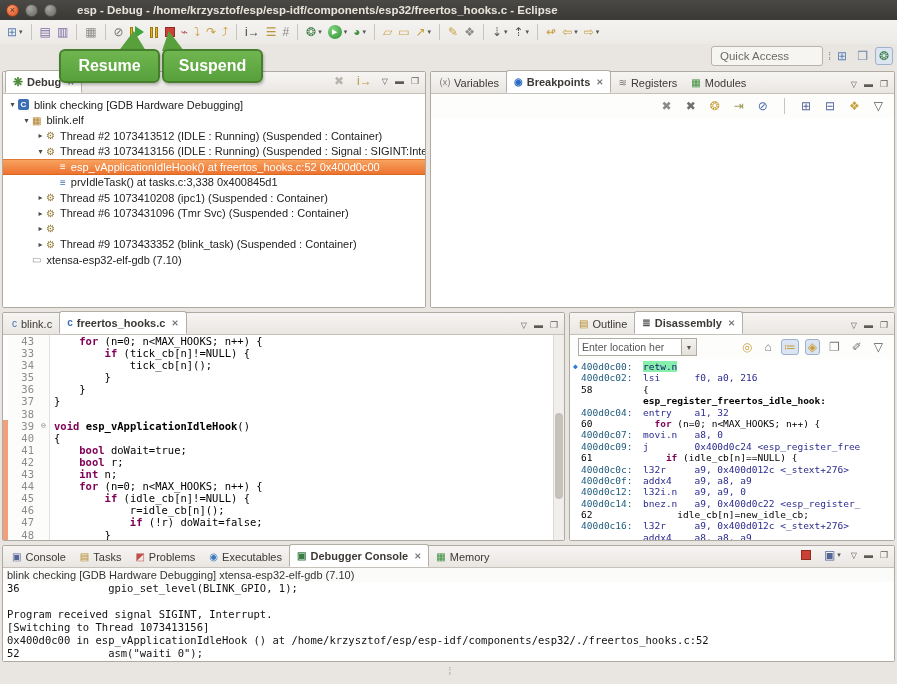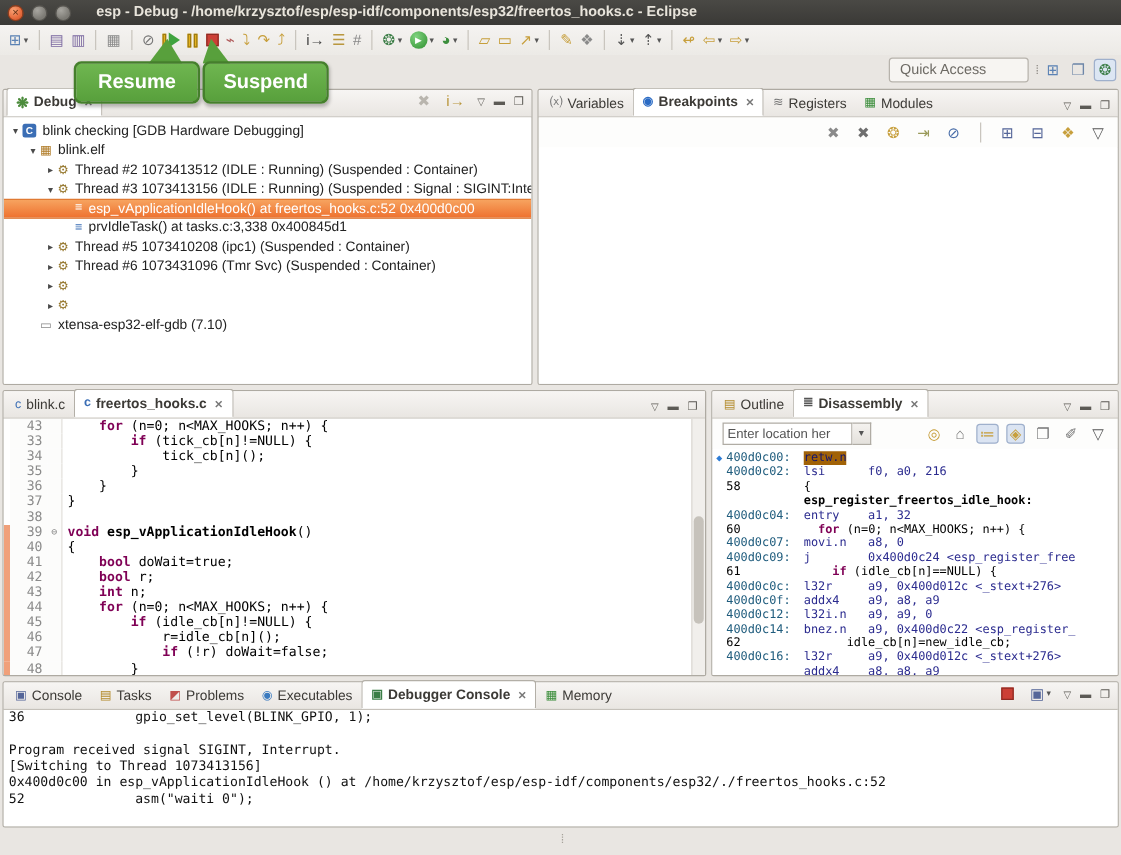--- a/index.html
+++ b/index.html
@@ -81,21 +81,21 @@
 
   
   #disasm .content{font-family:"DejaVu Sans Mono",monospace;font-size:9.5px;}
   .dline{display:flex;height:11.4px;line-height:11.4px;white-space:pre;}
   .dmark{width:11px;flex:none;color:#2e7cd6;font-size:8px;text-align:center;}
   .daddr{width:62px;flex:none;color:#1f5c7d;}
   .daddr.src{color:#000;}
   .c-a{color:#2b2b8f;margin-top:40px;}
   .c-s{color:#000;}
   .c-l{color:#000;font-weight:bold;}
-  .c-hl{background:#a16207;color:#14146e;}
+  .c-hl{background:#86efac;color:#14146e;}
   #combo{display:flex;align-items:flex-start;margin-right:auto;}
   #combo .cbox{width:96px;height:16px;border:1px solid #b0aca4;background:#fff;color:#555;
                padding:0 3px;display:flex;align-items:center;overflow:hidden;white-space:nowrap;font-size:10.5px;}
   #combo .cdd{width:14px;height:16px;border:1px solid #b0aca4;border-left:none;background:linear-gradient(#f4f2ef,#e4e1dc);
               display:flex;align-items:center;justify-content:center;font-size:7px;color:#555;}
 
   
   #console .content{font-family:"DejaVu Sans Mono",monospace;}
   #consoledesc{font-family:"Liberation Sans",sans-serif;font-size:11px;color:#333;padding:1px 4px;background:#fbfbfa;}
   .cline{white-space:pre;font-size:10.5px;line-height:13px;padding-left:4px;color:#111;}
@@ -304,20 +304,21 @@
           <i class="ic" style="color: rgb(150, 120, 46);">⚙</i>
           <span class="lbl">Thread #6 1073431096 (Tmr Svc) (Suspended : Container)</span>
         </div>
         <div class="trow" style="padding-left: 32px;">
           <span class="exp">▸</span>
           <i class="ic" style="color: rgb(150, 120, 46);">⚙</i>
         </div>
         <div class="trow" style="padding-left: 32px;">
           <span class="exp">▸</span>
           <i class="ic" style="color: rgb(150, 120, 46);">⚙</i>
+          <span class="lbl">Thread #9 1073433352 (blink_task) (Suspended : Container)</span>
         </div>
         <div class="trow" style="padding-left: 18px;">
           <span class="exp"></span>
           <i class="ic" style="color: rgb(138, 138, 138);">▭</i>
           <span class="lbl">xtensa-esp32-elf-gdb (7.10)</span>
         </div>
       </div>
   </div>
 
   <div id="rightpanel" class="panel" style="left:430px;top:71px;width:465px;height:237px;">
@@ -523,20 +524,21 @@
           <span class="tbtn">
             <i class="gl" style="color: rgb(85, 102, 153);">▣</i>
             <i class="dd">▾</i>
           </span>
           <span class="vmenu">▽</span>
           <span>▬</span>
           <span>❐</span>
         </div>
       </div>
     <div class="content">
+      <div id="consoledesc">blink checking [GDB Hardware Debugging] xtensa-esp32-elf-gdb (7.10)</div>
       <div id="consolelines">
           <div class="cline">36              gpio_set_level(BLINK_GPIO, 1);</div>
           <div class="cline"> </div>
           <div class="cline">Program received signal SIGINT, Interrupt.</div>
           <div class="cline">[Switching to Thread 1073413156]</div>
           <div class="cline">0x400d0c00 in esp_vApplicationIdleHook () at /home/krzysztof/esp/esp-idf/components/esp32/./freertos_hooks.c:52</div>
           <div class="cline">52              asm("waiti 0");</div>
         </div>
     </div>
   </div>

